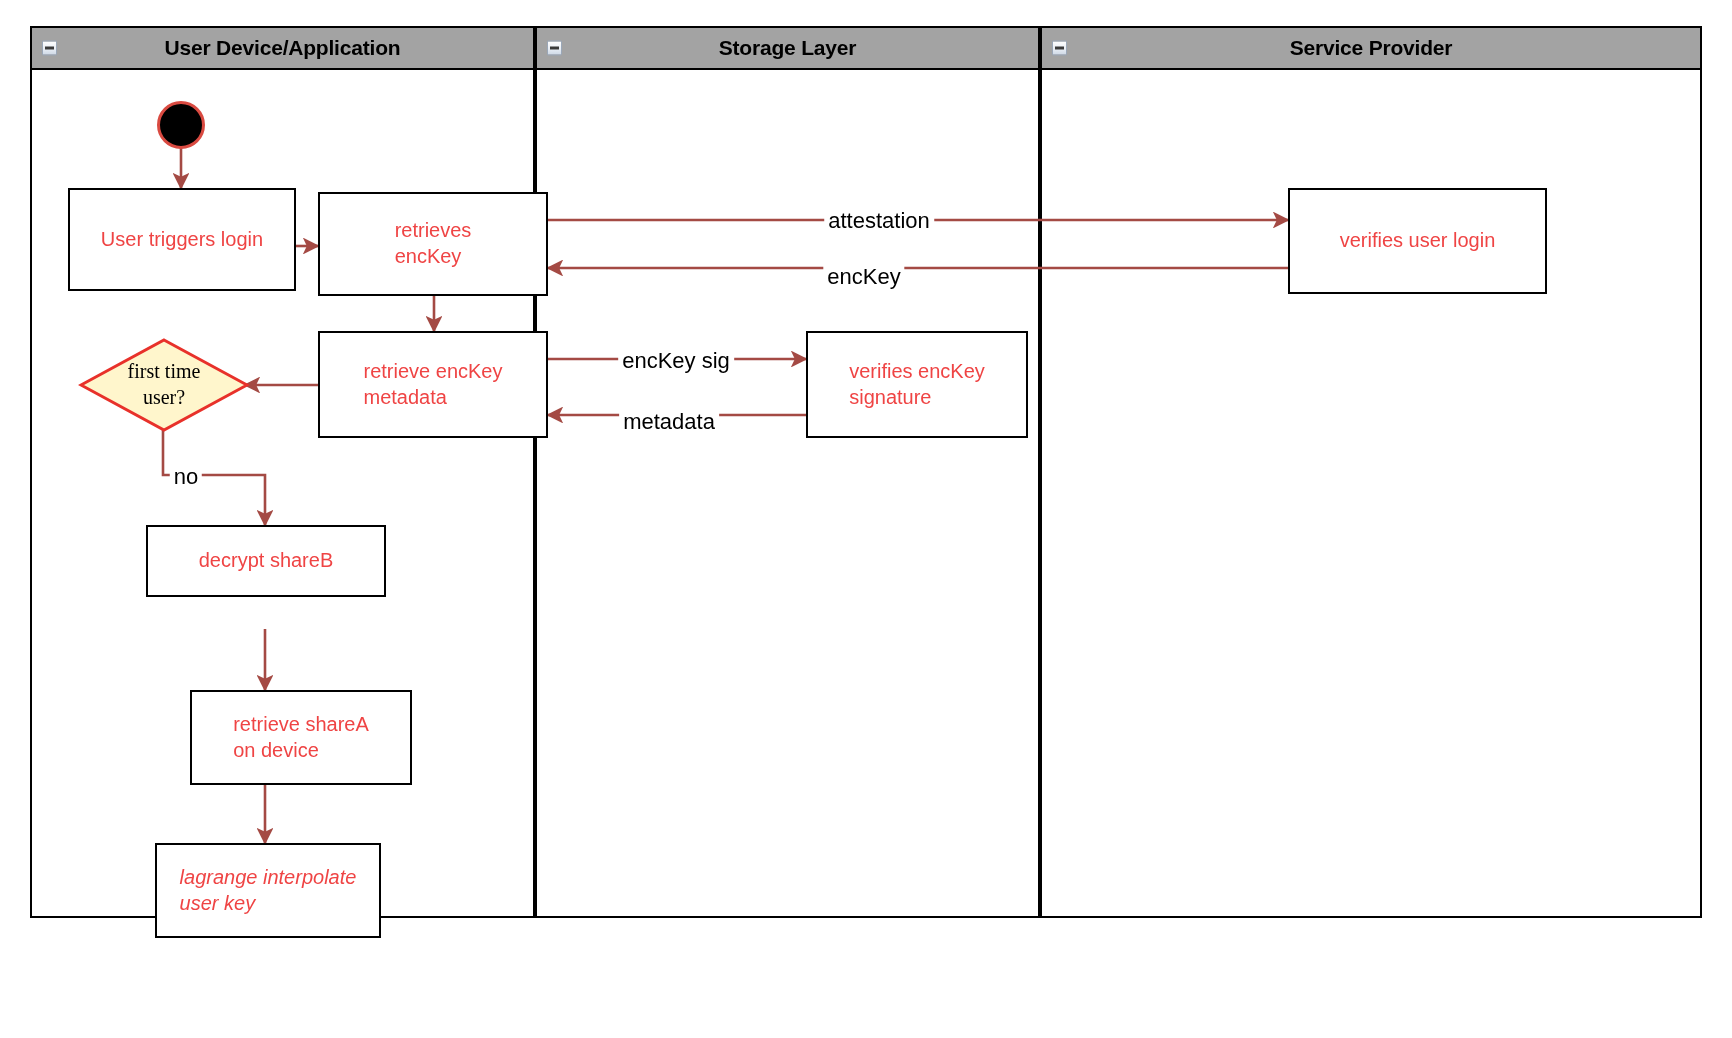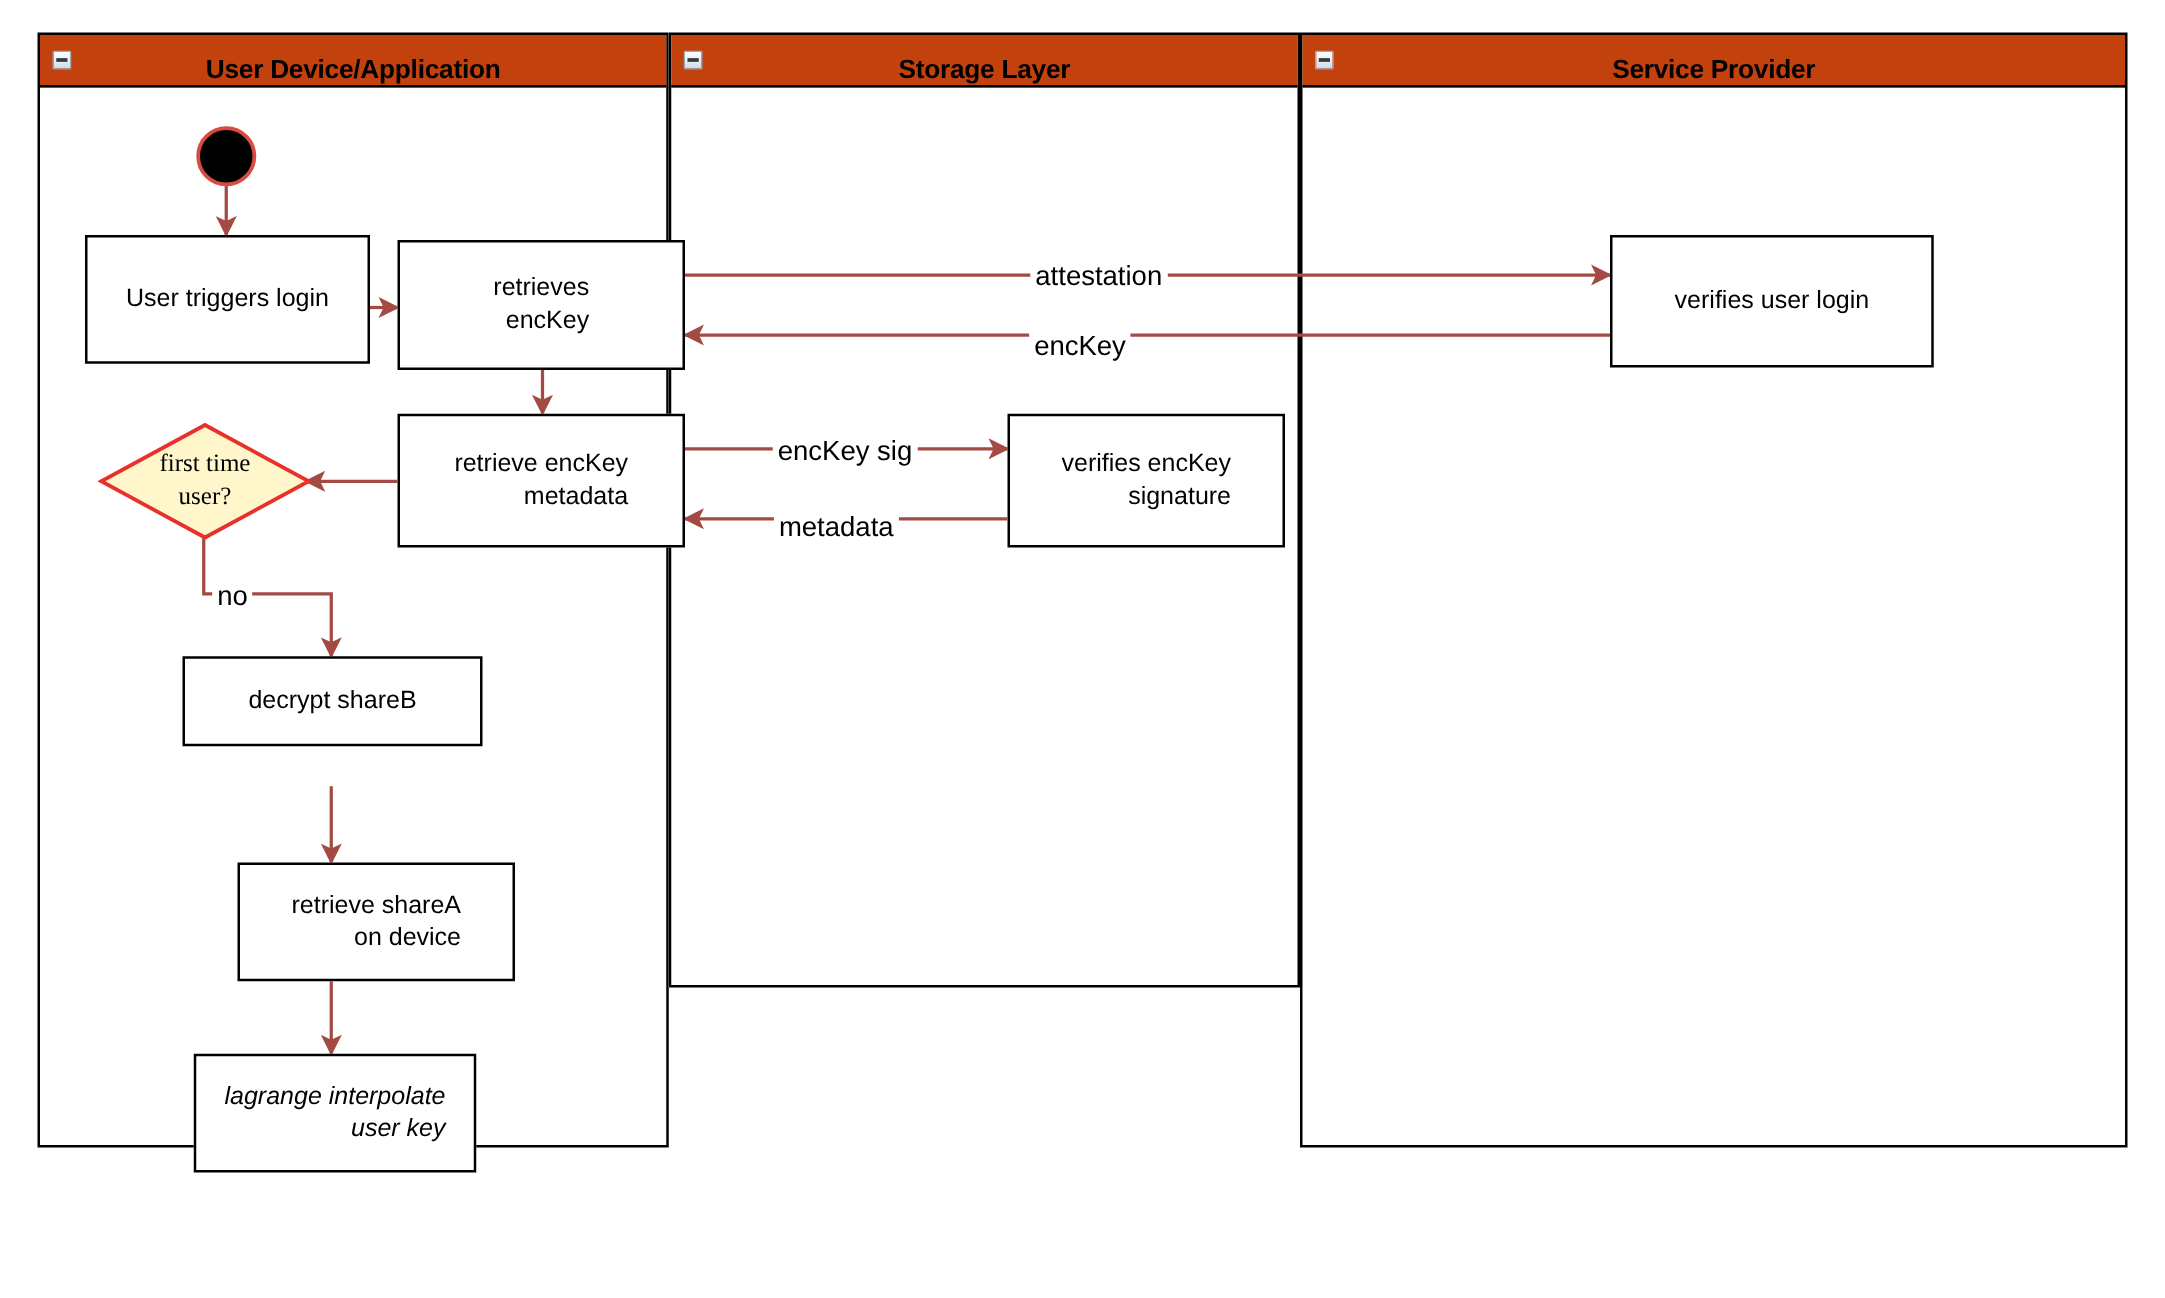--- a/index.html
+++ b/index.html
@@ -24,23 +24,23 @@
     background: #ffffff;
   }
   .lane-header {
     position: absolute;
     left: 0;
     top: 0;
     right: 0;
     height: 42px;
     box-sizing: border-box;
     border-bottom: 2px solid #000000;
-    background: #c2410c;
-    display: flex;
-    align-items: flex-end;
+    background: #a3a3a3;
+    display: flex;
+    align-items: center;
     justify-content: center;
   }
   .lane-title {
     font-size: 21px;
     font-weight: bold;
     color: #000000;
     letter-spacing: -0.2px;
     white-space: nowrap;
   }
   .collapse-icon {
@@ -67,22 +67,22 @@
 
   
   .node {
     position: absolute;
     box-sizing: border-box;
     background: #ffffff;
     border: 2px solid #000000;
     display: flex;
     align-items: center;
     justify-content: center;
-    text-align: right;
-    color: #000000;
+    text-align: left;
+    color: #ef4444;
     font-size: 20px;
     line-height: 1.28;
     white-space: pre-line;
     padding: 2px 6px;
   }
 
   .start-node {
     position: absolute;
     box-sizing: border-box;
     border-radius: 50%;
@@ -135,21 +135,21 @@
 
   <div class="lane" style="left:30px; top:26px; width:505px; height:892px;">
     <div class="lane-header">
       <span class="collapse-icon">
           <i></i>
         </span>
       <span class="lane-title">User Device/Application</span>
     </div>
   </div>
 
-  <div class="lane" style="left:535px; top:26px; width:505px; height:764px;">
+  <div class="lane" style="left:535px; top:26px; width:505px; height:892px;">
     <div class="lane-header">
       <span class="collapse-icon">
           <i></i>
         </span>
       <span class="lane-title">Storage Layer</span>
     </div>
   </div>
 
   <div class="lane" style="left:1040px; top:26px; width:662px; height:892px;">
     <div class="lane-header">

